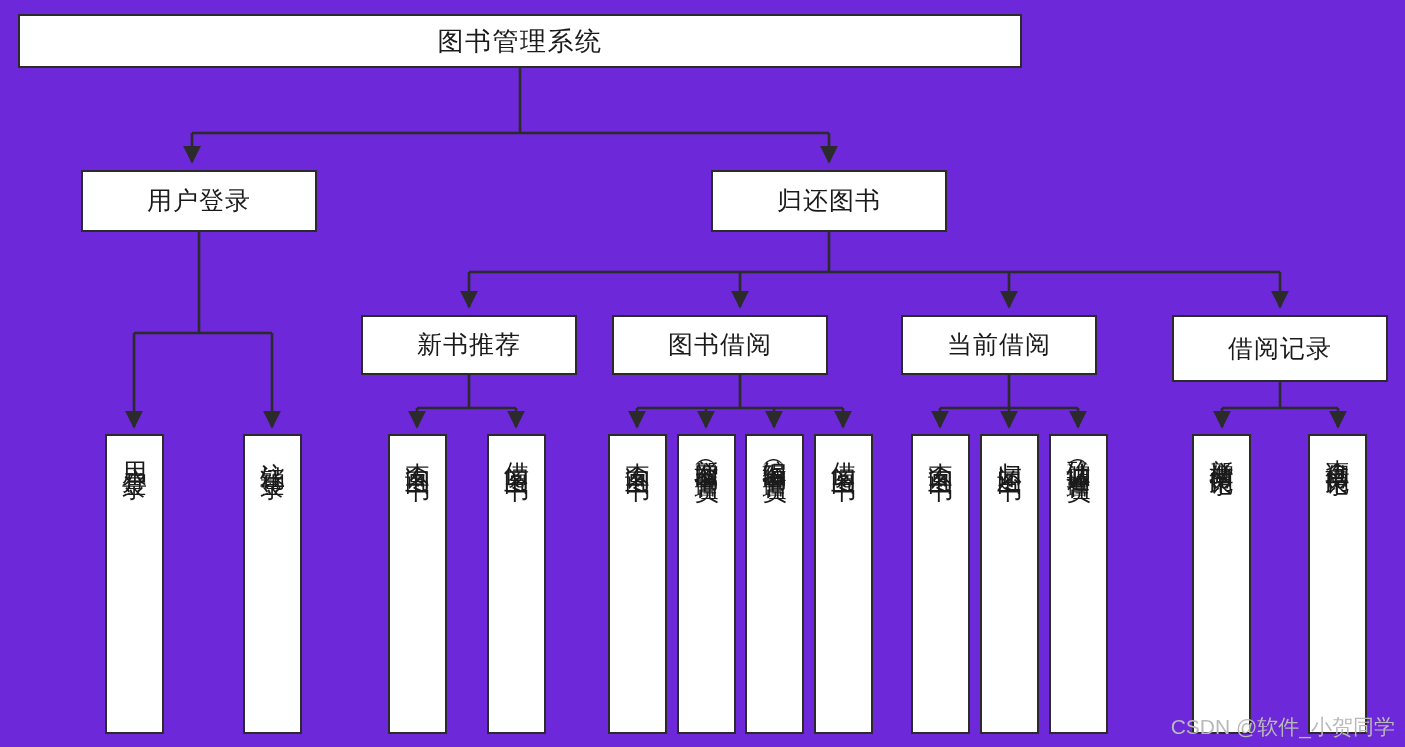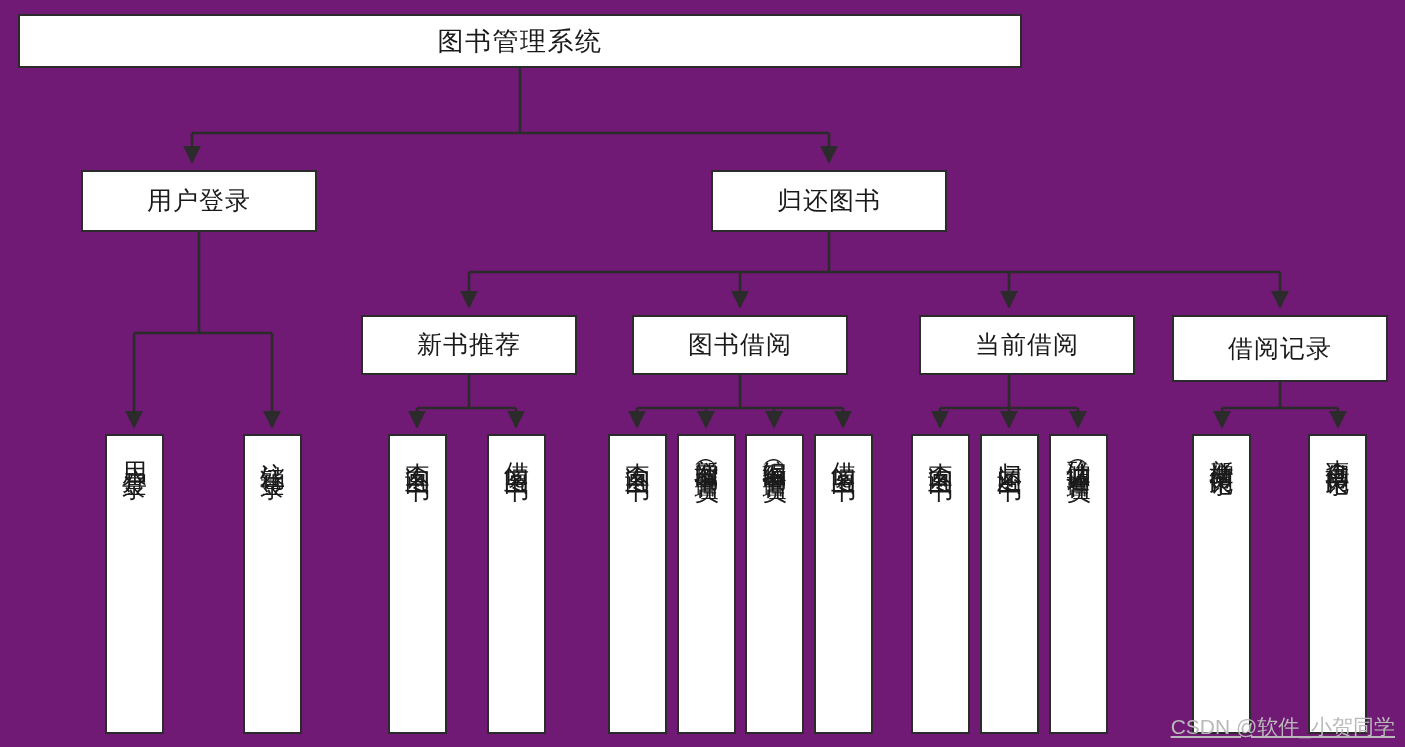--- a/index.html
+++ b/index.html
@@ -7,21 +7,21 @@
     padding: 0;
     background: #ffffff;
   }
   body {
     font-family: "Liberation Sans", "DejaVu Sans", sans-serif;
   }
   #canvas {
     position: relative;
     width: 1405px;
     height: 747px;
-    background: #701a75;
+    background: #6d28d9;
     overflow: hidden;
   }
   .node {
     position: absolute;
     box-sizing: border-box;
     border: 2.5px solid #2b2b2b;
     background: #ffffff;
     display: flex;
     align-items: center;
     justify-content: center;
@@ -70,21 +70,20 @@
     pointer-events: none;
   }
   .watermark {
     position: absolute;
     right: 10px;
     bottom: 6px;
     font-size: 21px;
     color: #b9b9b9;
     white-space: nowrap;
     font-family: "Liberation Sans", "DejaVu Sans", sans-serif;
-    text-decoration: underline;
   }
 </style>
 </head>
 <body>
 
 <div id="canvas">
 
   <svg class="links" viewBox="0 0 1405 747">
     <defs>
       <marker id="arrow" viewBox="0 0 10 10" refX="9" refY="5" markerWidth="7" markerHeight="7" orient="auto-start-reverse">
@@ -142,24 +141,24 @@
   <div class="node horiz" style="left:81px; top:170px; width:236px; height:62px;">
     <span class="label">用户登录</span>
   </div>
   <div class="node horiz" style="left:711px; top:170px; width:236px; height:62px;">
     <span class="label">归还图书</span>
   </div>
 
   <div class="node horiz" style="left:361px; top:315px; width:216px; height:60px;align-items:center;">
     <span class="label">新书推荐</span>
   </div>
-  <div class="node horiz" style="left:632px; top:315px; width:216px; height:60px;">
+  <div class="node horiz" style="left:612px; top:315px; width:216px; height:60px;">
     <span class="label">图书借阅</span>
   </div>
-  <div class="node horiz" style="left:901px; top:315px; width:216px; height:60px;margin-left:18px;">
+  <div class="node horiz" style="left:901px; top:315px; width:196px; height:60px;">
     <span class="label">当前借阅</span>
   </div>
   <div class="node horiz" style="left:1172px; top:315px; width:216px; height:67px;">
     <span class="label">借阅记录</span>
   </div>
 
   <div class="node vert" style="left:105px; top:434px; width:59px; height:300px;">
     <span class="label">用户登录</span>
   </div>
   <div class="node vert" style="left:243px; top:434px; width:59px; height:300px;">

